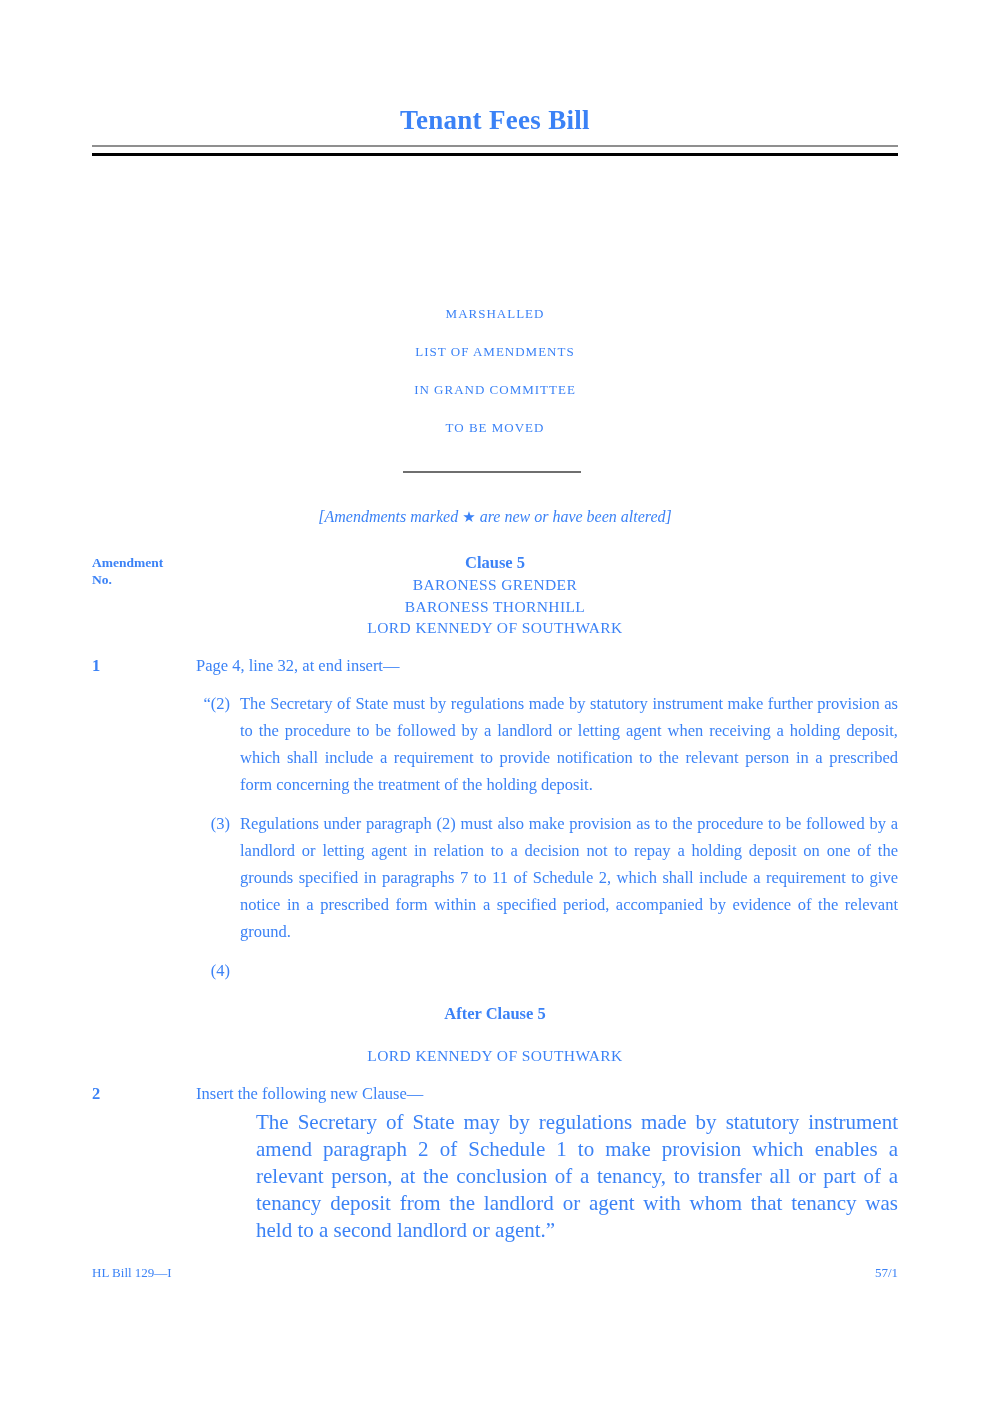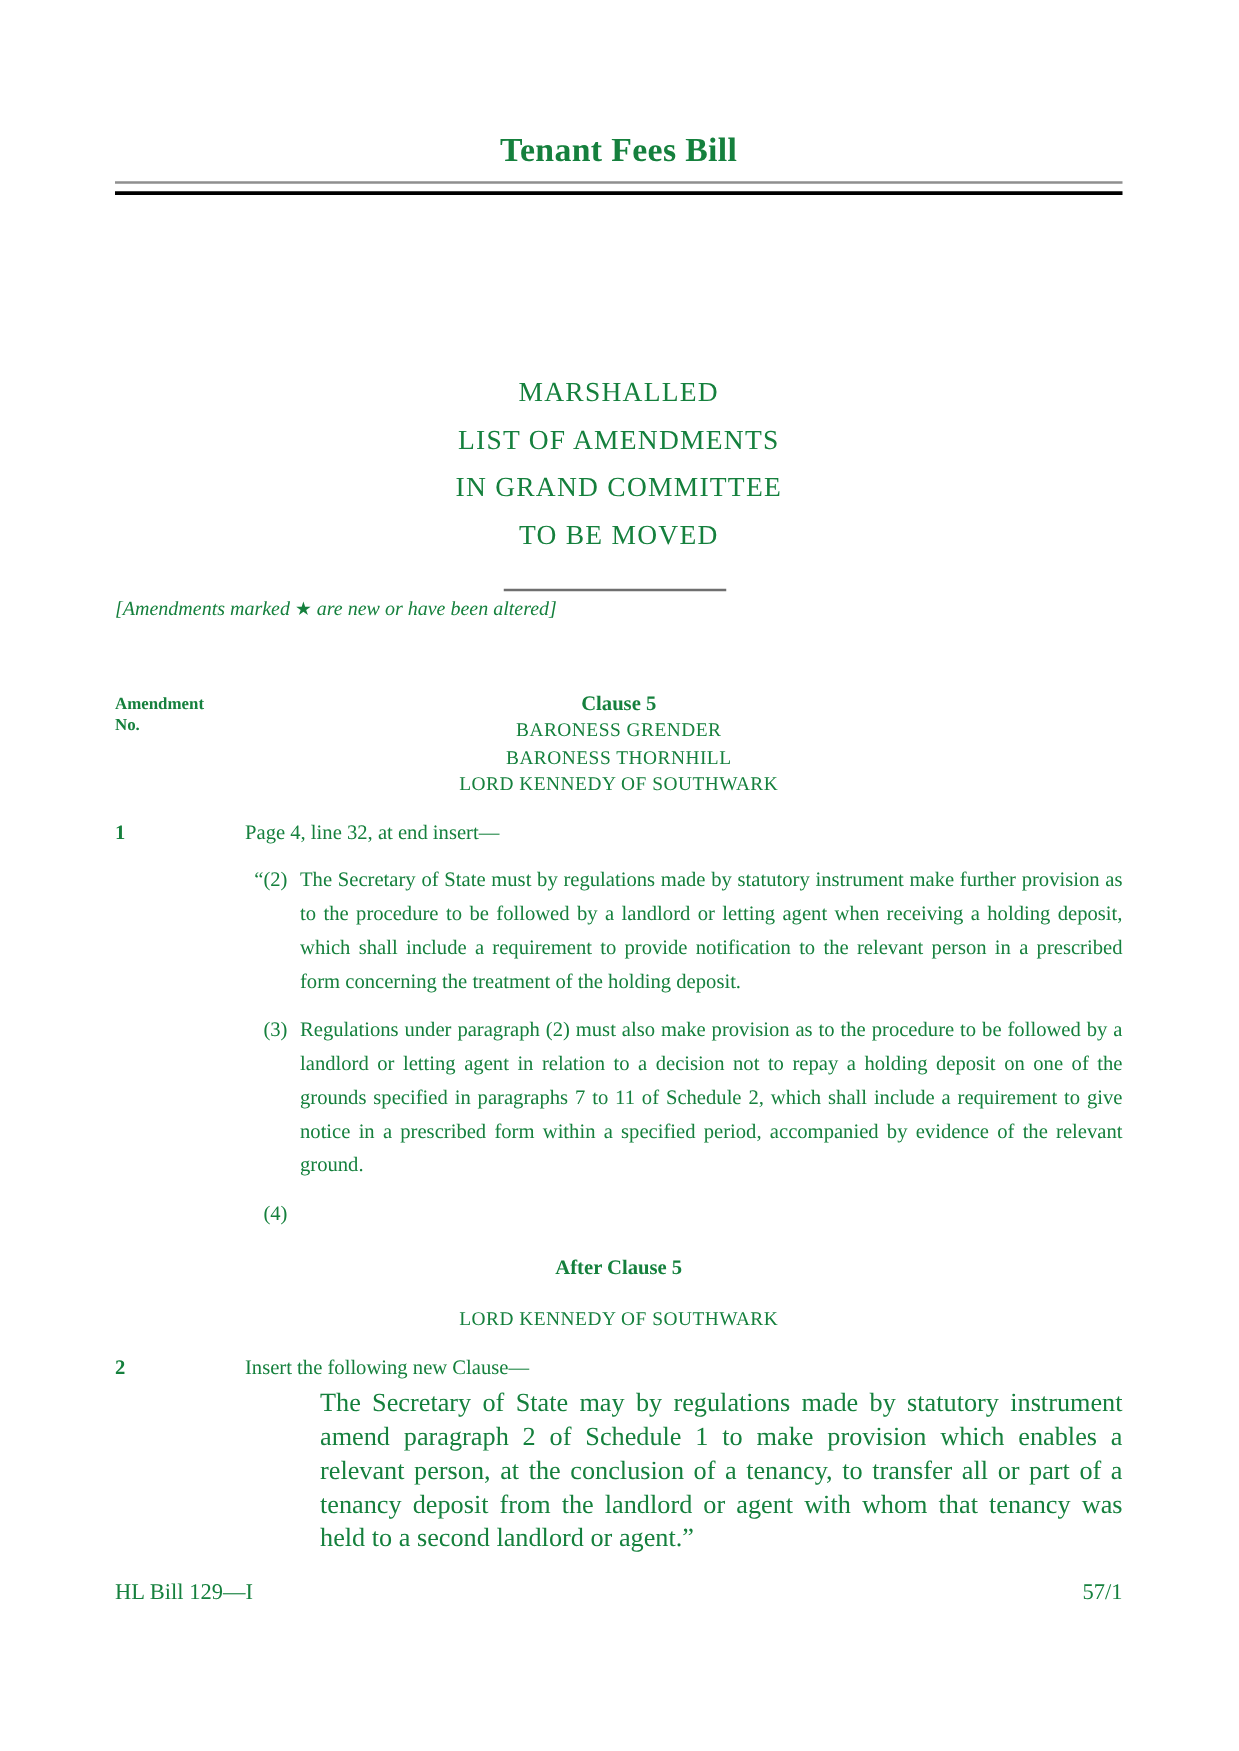--- a/index.html
+++ b/index.html
@@ -2,21 +2,21 @@
 <html><head>
 <meta charset="utf-8">
 <style>
   html, body { margin: 0; padding: 0; background: #ffffff; }
   .page {
     position: relative;
     width: 991px;
     height: 1401px;
     margin: 0 auto;
     background: #ffffff;
-    color: #15803d;
+    color: #3b82f6;
     font-family: "Liberation Serif", "DejaVu Serif", serif;
     overflow: hidden;
   }
   .abs { position: absolute; left: 92px; right: 93px; }
 
   
   .doc-title {
     top: 102px;
     text-align: center;
     font-size: 27px;
@@ -27,35 +27,35 @@
   .double-rule {
     top: 145px;
     height: 6px;
     border-top: 2px solid #8f8f8f;
     border-bottom: 3px solid #000000;
   }
 
   
   .front-headings { top: 295px; text-align: center; }
   .front-headings .hline {
-    font-size: 22px;
+    font-size: 13px;
     line-height: 38px;
     letter-spacing: 1px;
   }
   .short-rule {
     top: 471px;
     left: 403px;
     width: 178px;
     height: 2px;
     background: #6f6f6f;
     position: absolute;
   }
   .marker-note {
-    top: 476px;
-    text-align: left;
+    top: 505px;
+    text-align: center;
     font-style: italic;
     font-size: 16px;
     line-height: 24px;
   }
   .marker-note .star { font-style: normal; font-size: 15px; }
 
   
   .section-a { top: 552px; }
   .section-b { top: 1003px; }
 
@@ -115,21 +115,21 @@
     margin-top: 3px;
     font-size: 21px;
     line-height: 27px;
     text-align: justify;
   }
 
   .footer {
     top: 1262px;
     display: flex;
     justify-content: space-between;
-    font-size: 18px;
+    font-size: 13px;
     line-height: 22px;
   }
 </style>
 </head>
 <body>
 
 <div class="page">
 
   <div class="abs doc-title">Tenant Fees Bill</div>
   <div class="abs double-rule"></div>

